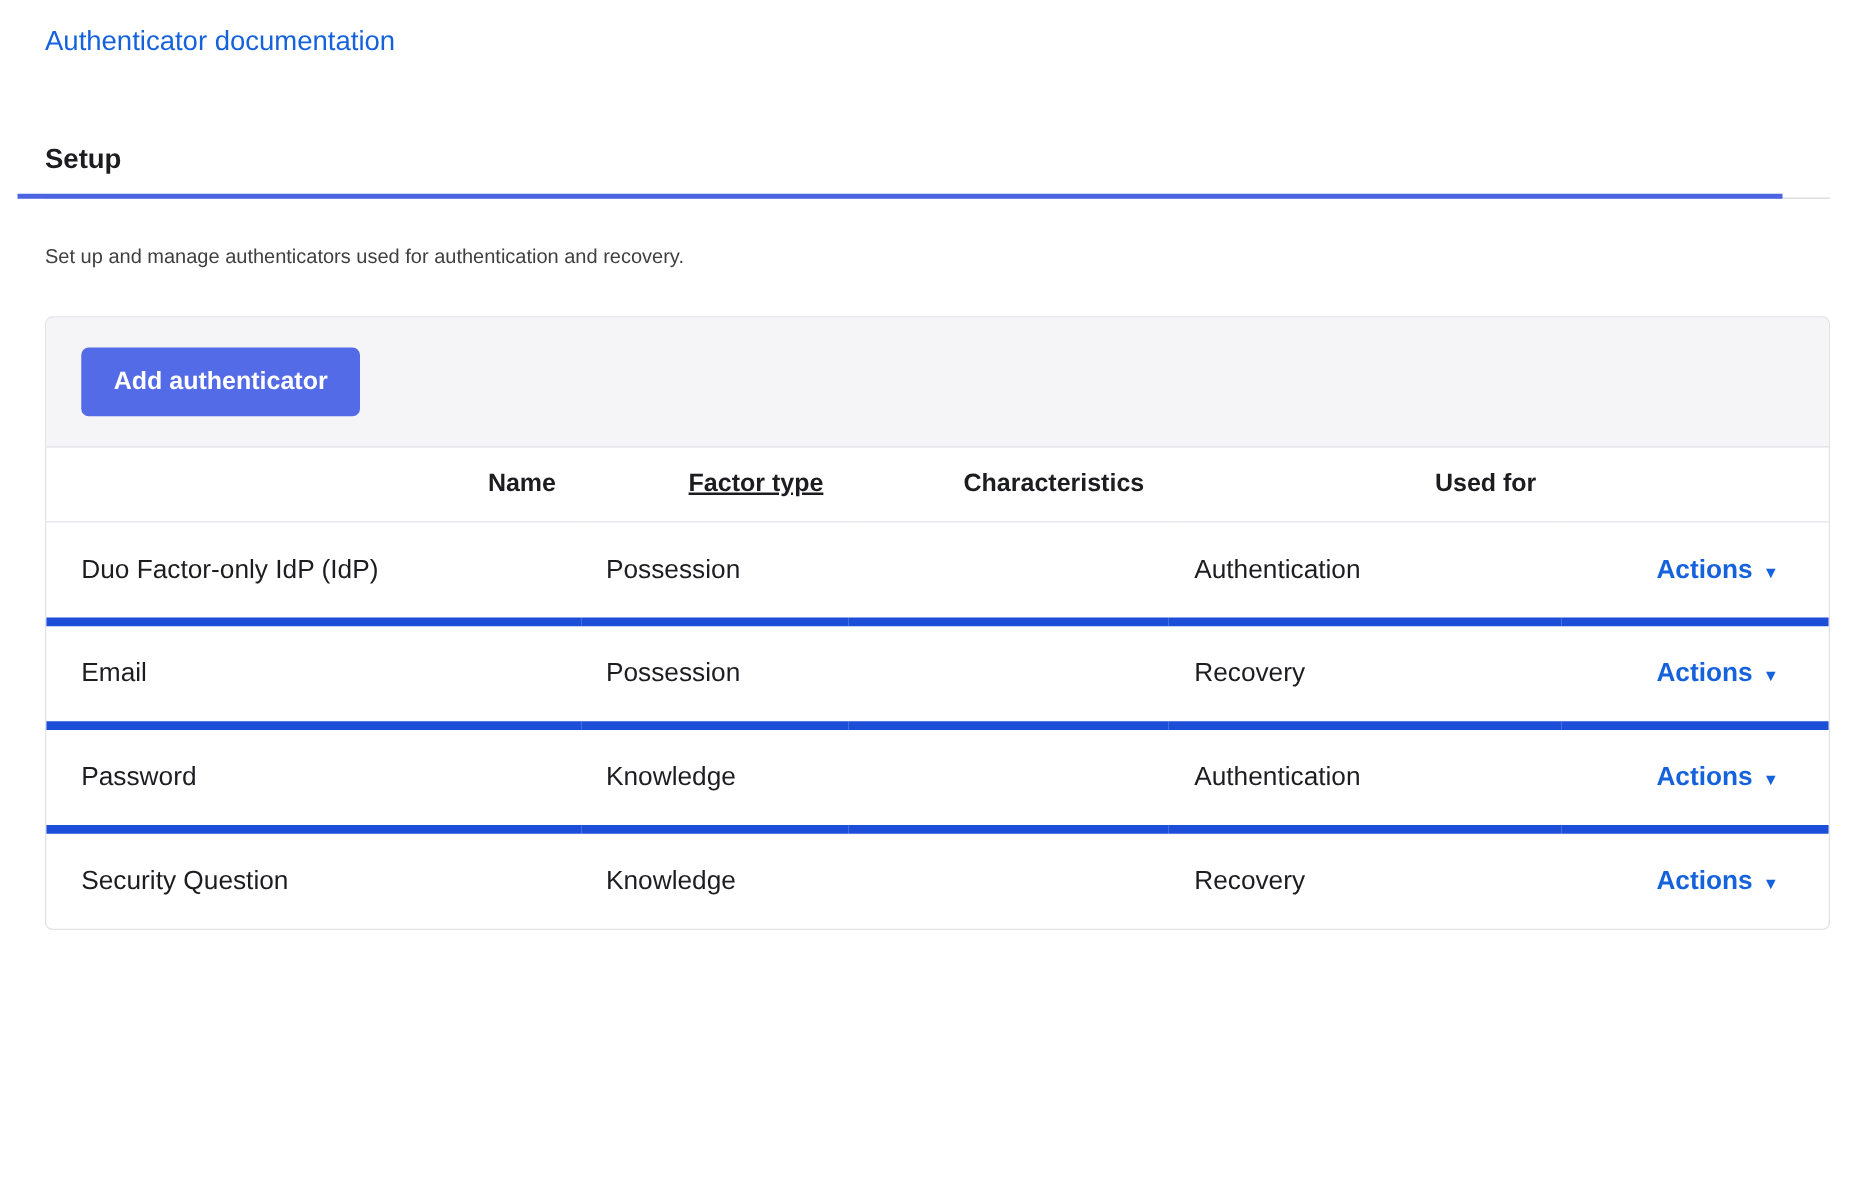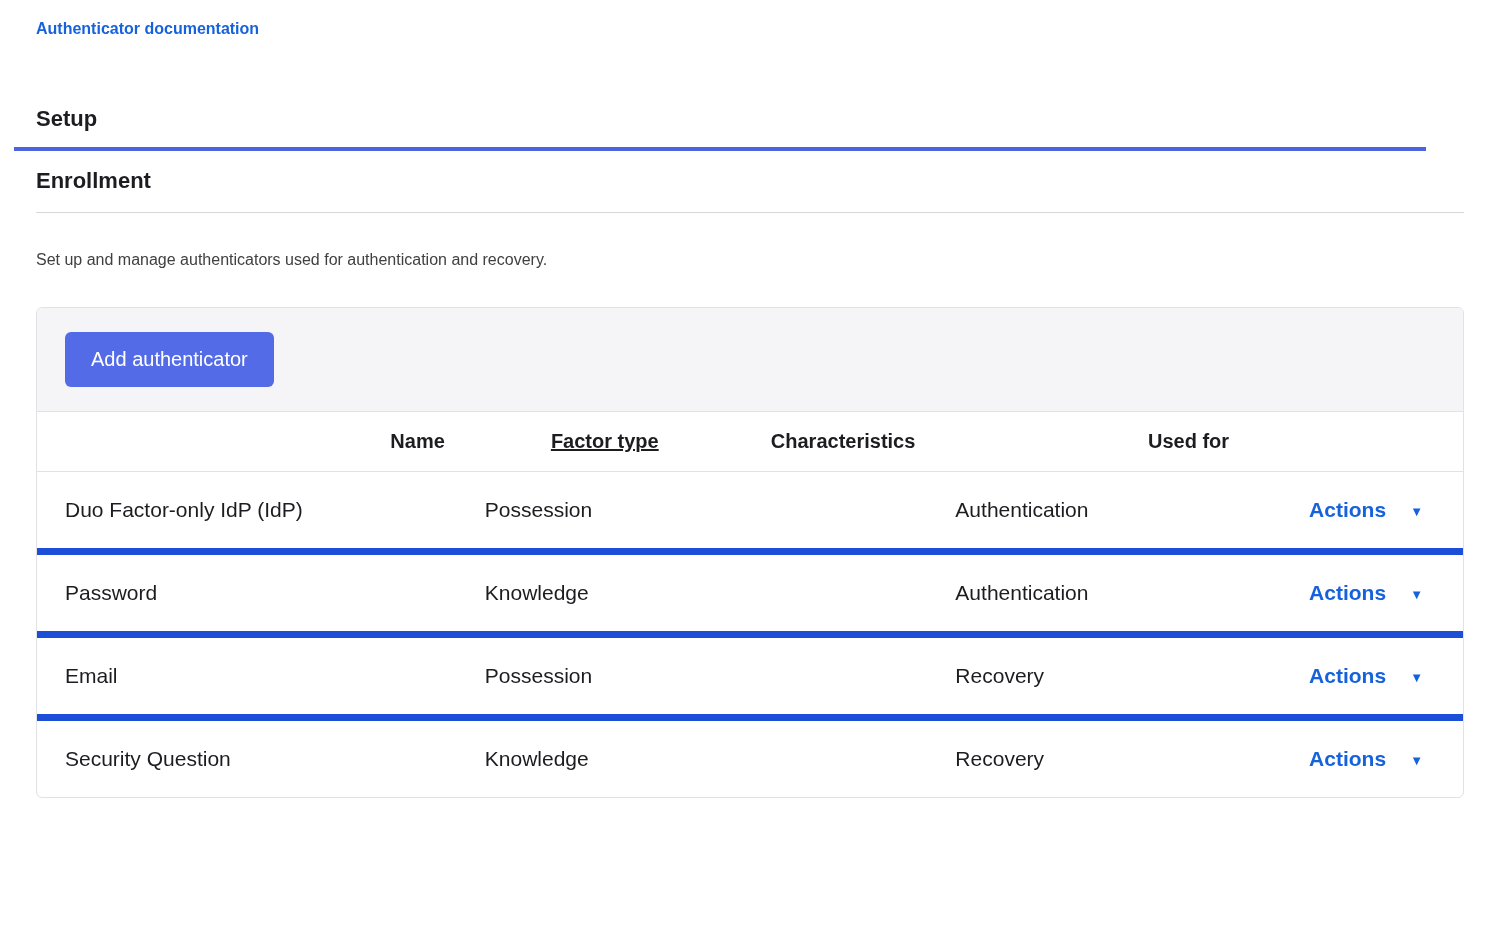--- a/index.html
+++ b/index.html
@@ -19,22 +19,22 @@
       align-items: center;
       margin-bottom: 50px;
     }
     .page-title {
       font-size: 42px;
       font-weight: 700;
       letter-spacing: -0.5px;
     }
     .doc-link {
       color: #1662dd;
-      font-size: 16px;
-      font-weight: 700;
+      font-size: 22px;
+      font-weight: 400;
       text-decoration: none;
       cursor: pointer;
     }
     .tabs {
       display: flex;
       border-bottom: 1px solid #d7d7dc;
       margin-bottom: 38px;
       flex-direction: column;
     }
     .tab {
@@ -69,21 +69,21 @@
       background: #f5f5f7;
       padding: 24px 28px;
       border-bottom: 1px solid #e1e1e6;
     }
     .add-button {
       background: #546be8;
       color: #fff;
       border: none;
       border-radius: 6px;
       font-size: 20px;
-      font-weight: 400;
+      font-weight: 700;
       padding: 16px 26px;
       cursor: pointer;
     }
     .table {
       width: 100%;
       border-collapse: collapse;
     }
     .table th {
       text-align: right;
       font-size: 20px;
@@ -108,21 +108,21 @@
       border-bottom: none;
     }
     .actions-btn {
       color: #1662dd;
       font-size: 21px;
       font-weight: 700;
       cursor: pointer;
       user-select: none;
       display: inline-flex;
       align-items: center;
-      gap: 24px;
+      gap: 8px;
     }
     .caret {
       font-size: 13px;
       position: relative;
       top: 1px;
     }
     .col-name { width: 30%; }
     .col-factor { width: 15%; text-decoration: underline; }
     .col-char { width: 18%; }
     .col-used { width: 22%; }
@@ -130,21 +130,20 @@
   </style>
 </head>
 <body>
 
 <div class="header-row">
   <a class="doc-link">Authenticator documentation</a>
 </div>
 
 <div class="tabs">
   <div class="tab active">Setup</div>
-  <div class="tab">Enrollment</div>
 </div>
 
 <p class="description">Set up and manage authenticators used for authentication and recovery.</p>
 
 <div class="panel">
   <div class="panel-header">
     <button class="add-button">Add authenticator</button>
   </div>
   <table class="table">
     <thead>
@@ -161,34 +160,34 @@
           <td>Duo Factor-only IdP (IdP)</td>
           <td>Possession</td>
           <td></td>
           <td>Authentication</td>
           <td><span class="actions-btn">
               <span>Actions</span>
               <span class="caret">▼</span>
             </span></td>
         </tr>
         <tr>
+          <td>Email</td>
+          <td>Possession</td>
+          <td></td>
+          <td>Recovery</td>
+          <td><span class="actions-btn">
+              <span>Actions</span>
+              <span class="caret">▼</span>
+            </span></td>
+        </tr>
+        <tr>
           <td>Password</td>
           <td>Knowledge</td>
           <td></td>
           <td>Authentication</td>
-          <td><span class="actions-btn">
-              <span>Actions</span>
-              <span class="caret">▼</span>
-            </span></td>
-        </tr>
-        <tr>
-          <td>Email</td>
-          <td>Possession</td>
-          <td></td>
-          <td>Recovery</td>
           <td><span class="actions-btn">
               <span>Actions</span>
               <span class="caret">▼</span>
             </span></td>
         </tr>
         <tr>
           <td>Security Question</td>
           <td>Knowledge</td>
           <td></td>
           <td>Recovery</td>

